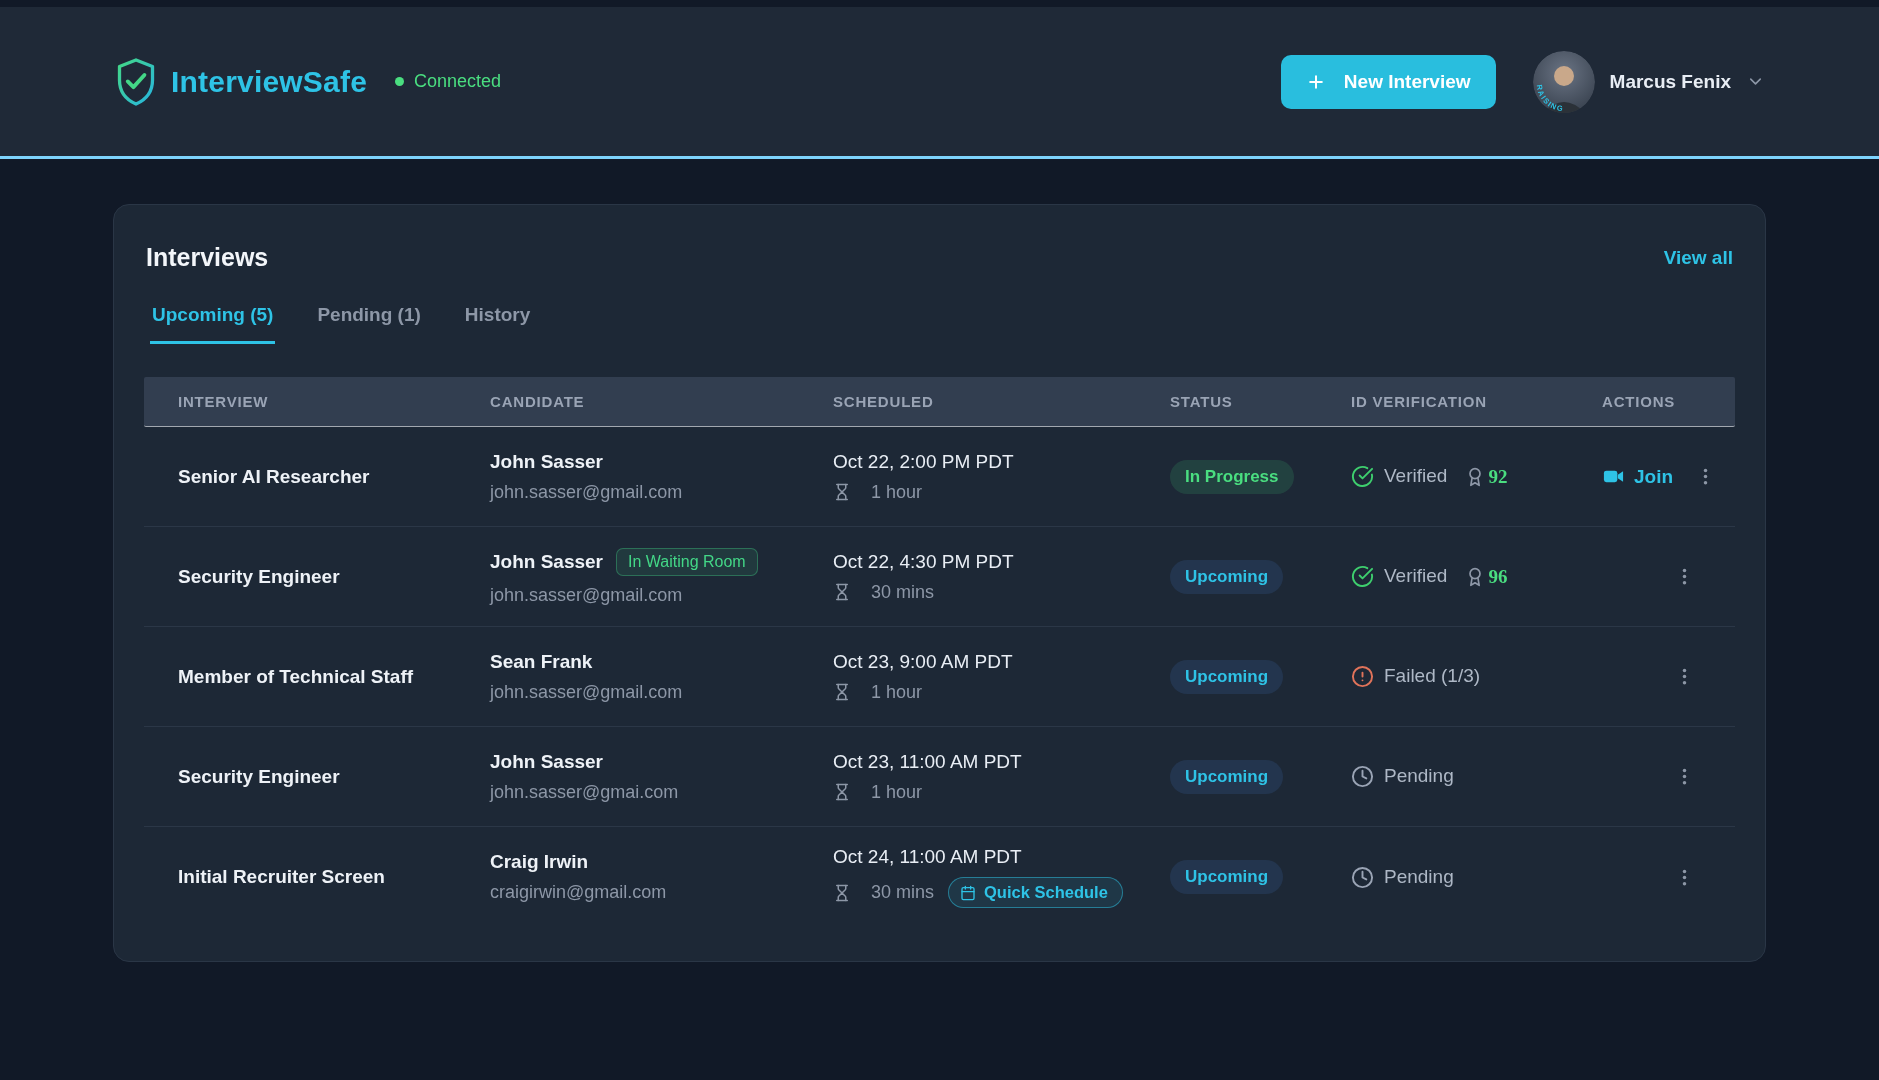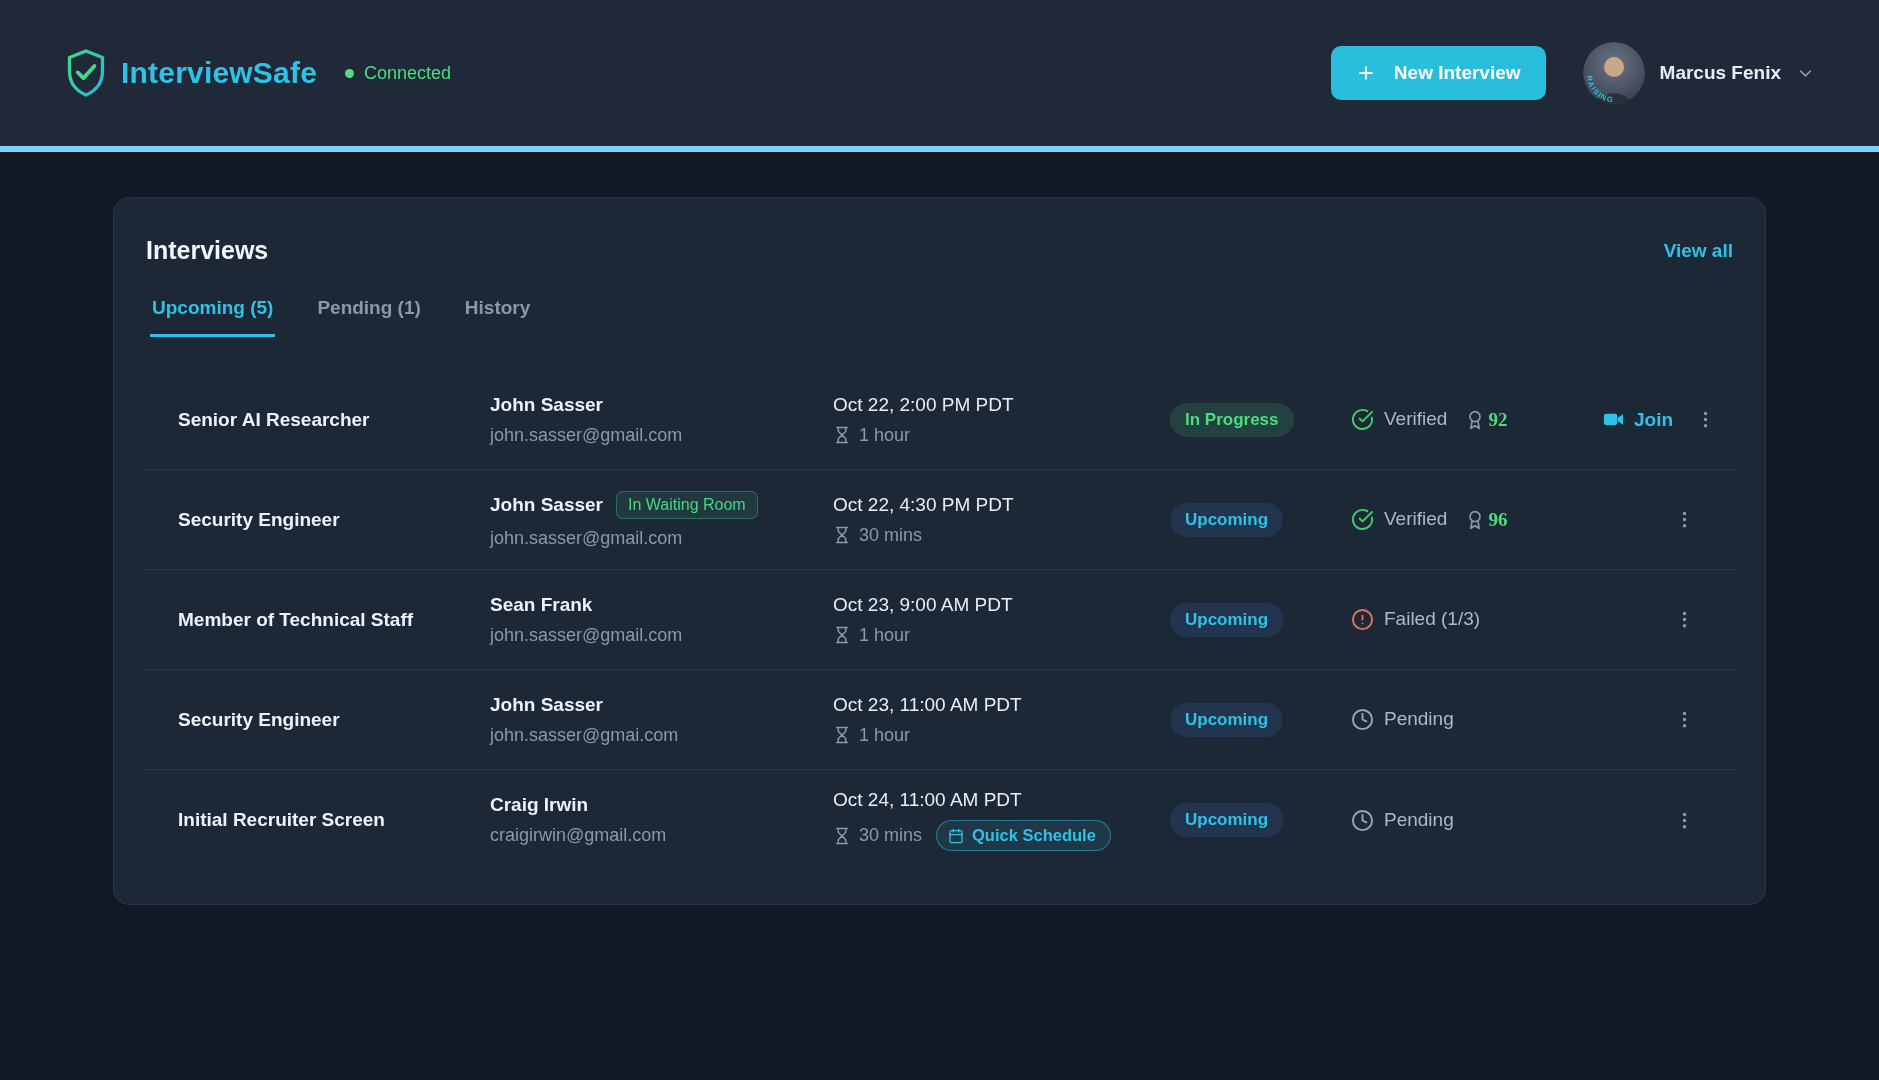--- a/index.html
+++ b/index.html
@@ -7,22 +7,22 @@
   body {
     font-family: "Liberation Sans", "DejaVu Sans", sans-serif;
     background:#111927; color:#EEF2F7;
     -webkit-font-smoothing:antialiased;
   }
   svg { display:block; }
   .ico { stroke:currentColor; fill:none; stroke-width:2; stroke-linecap:round; stroke-linejoin:round; }
 
   
   .topbar {
-    height:152px; background:#1F2937; border-bottom:6px solid #7dd3fc;
-    display:flex; align-items:center; padding:0 64px;
+    height:152px; background:#1F2937; border-bottom:3px solid #7dd3fc;
+    display:flex; align-items:center; padding:0 114px;margin-top:7px;
   }
   .brand { display:flex; align-items:center; gap:13px; }
   .brand-name { font-size:30px; font-weight:600; color:#2EC3E6; letter-spacing:.2px; }
   .conn { display:flex; align-items:center; gap:10px; margin-left:28px; font-size:18px; color:#4ADE80; }
   .conn-dot { width:9px; height:9px; border-radius:50%; background:#4ADE80; }
   .spacer { flex:1; }
   .btn-new {
     display:flex; align-items:center; gap:18px; height:54px; padding:0 25px;
     background:#29BEDE; color:#fff; border:none; border-radius:10px;
     font-size:19px; font-weight:600; font-family:inherit; cursor:pointer;
@@ -75,21 +75,21 @@
   .cand-name { font-size:19px; font-weight:600; color:#EEF2F7; }
   .cand-email { font-size:18px; color:#8D97A7; }
   .badge-waiting {
     font-size:16px; font-weight:500; color:#43D787;
     background:rgba(67,215,135,.10); border:1px solid rgba(67,215,135,.35);
     border-radius:7px; padding:4px 11px; white-space:nowrap;
   }
 
   .sched-date { font-size:19px; font-weight:500; color:#E9EEF5; }
   .sched-bottom { display:flex; align-items:center; gap:14px; }
-  .duration { display:flex; align-items:center; gap:8px; font-size:18px; color:#8D97A7; }
+  .duration { display:flex; align-items:center; gap:20px; font-size:18px; color:#8D97A7; }
   .duration svg { width:18px; height:18px; }
   .badge-quick {
     display:flex; align-items:center; gap:8px; cursor:pointer; white-space:nowrap;
     font-size:16.5px; font-weight:600; color:#2EC3E6;
     background:rgba(46,195,230,.10); border:1px solid rgba(46,195,230,.5);
     border-radius:999px; padding:5px 14px 5px 11px;
   }
   .badge-quick svg { width:16px; height:16px; }
 
   .badge-status {
@@ -180,20 +180,28 @@
     <a class="view-all">View all</a>
   </div>
 
   <div class="tabs">
     <button class="tab active">Upcoming (5)</button>
     <button class="tab">Pending (1)</button>
     <button class="tab">History</button>
   </div>
 
   <div class="table">
+    <div class="thead">
+      <span class="th">Interview</span>
+      <span class="th">Candidate</span>
+      <span class="th">Scheduled</span>
+      <span class="th">Status</span>
+      <span class="th">ID Verification</span>
+      <span class="th">Actions</span>
+    </div>
     <div id="tbody">
         <div class="trow">
     <div class="cell c-interview">
       <span class="row-title">Senior AI Researcher</span>
     </div>
     <div class="cell c-candidate">
       <div class="cand-top">
         <span class="cand-name">John Sasser</span>
 
       </div>

